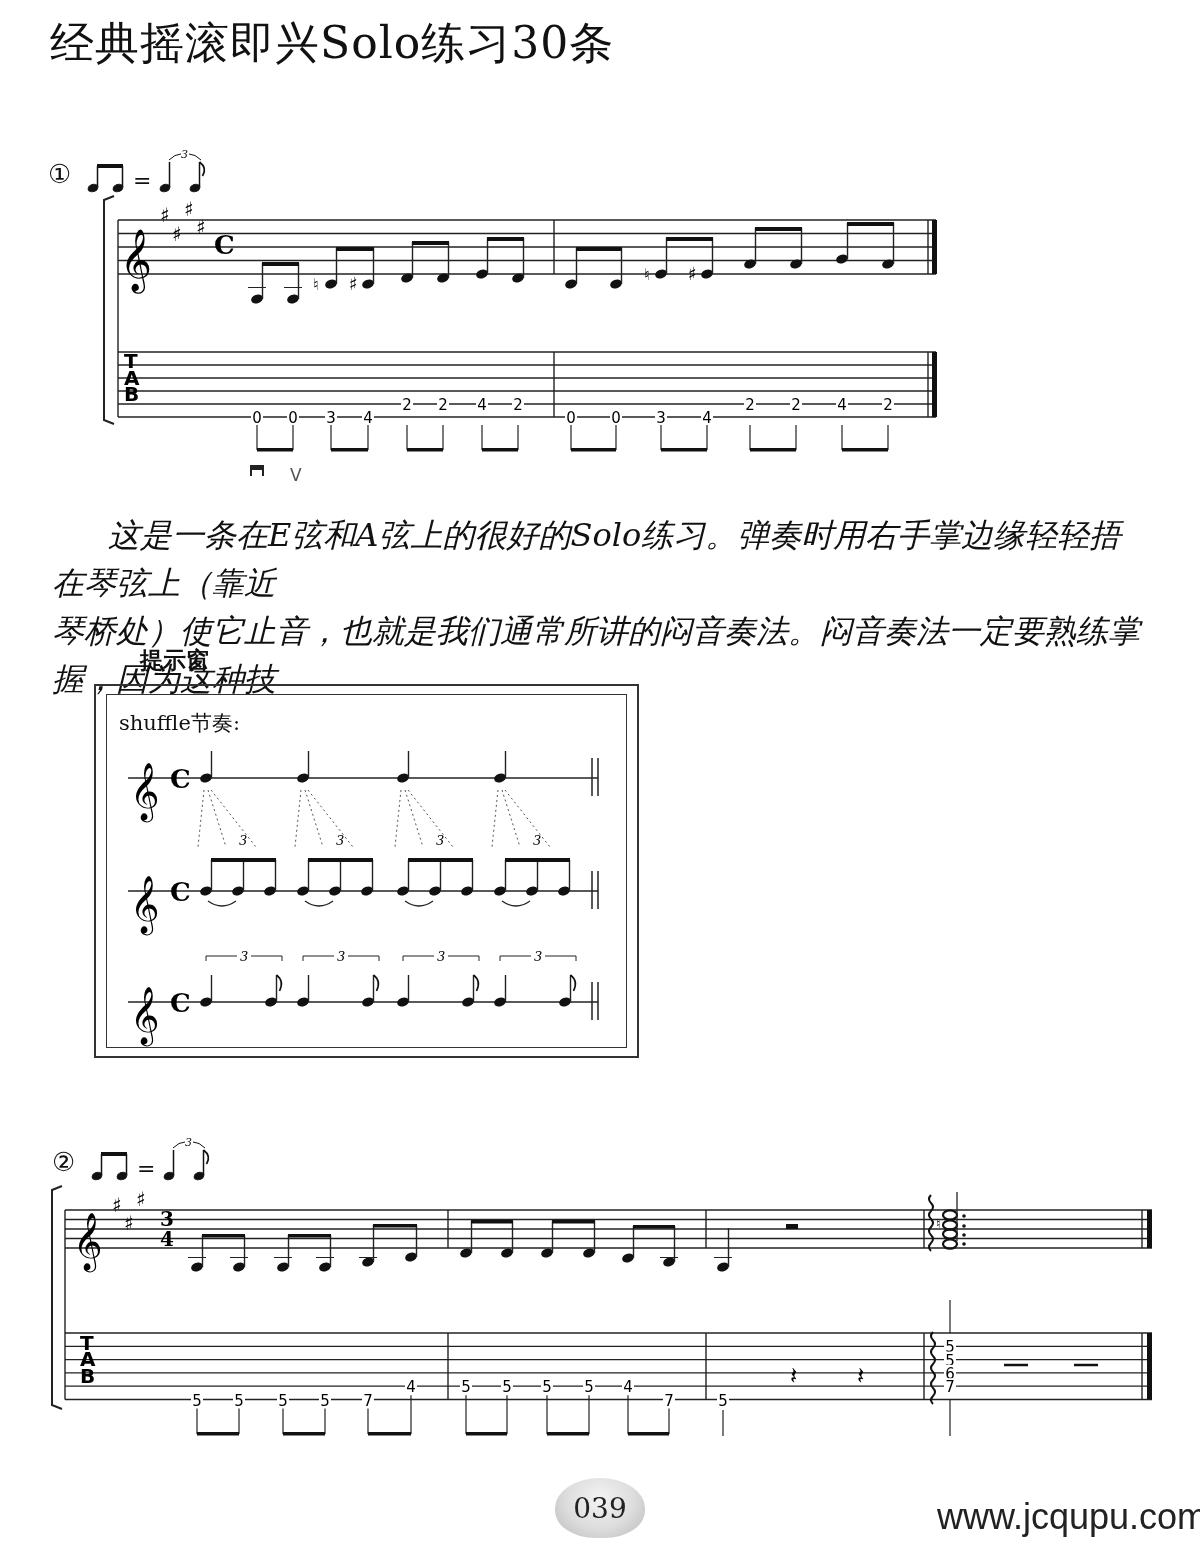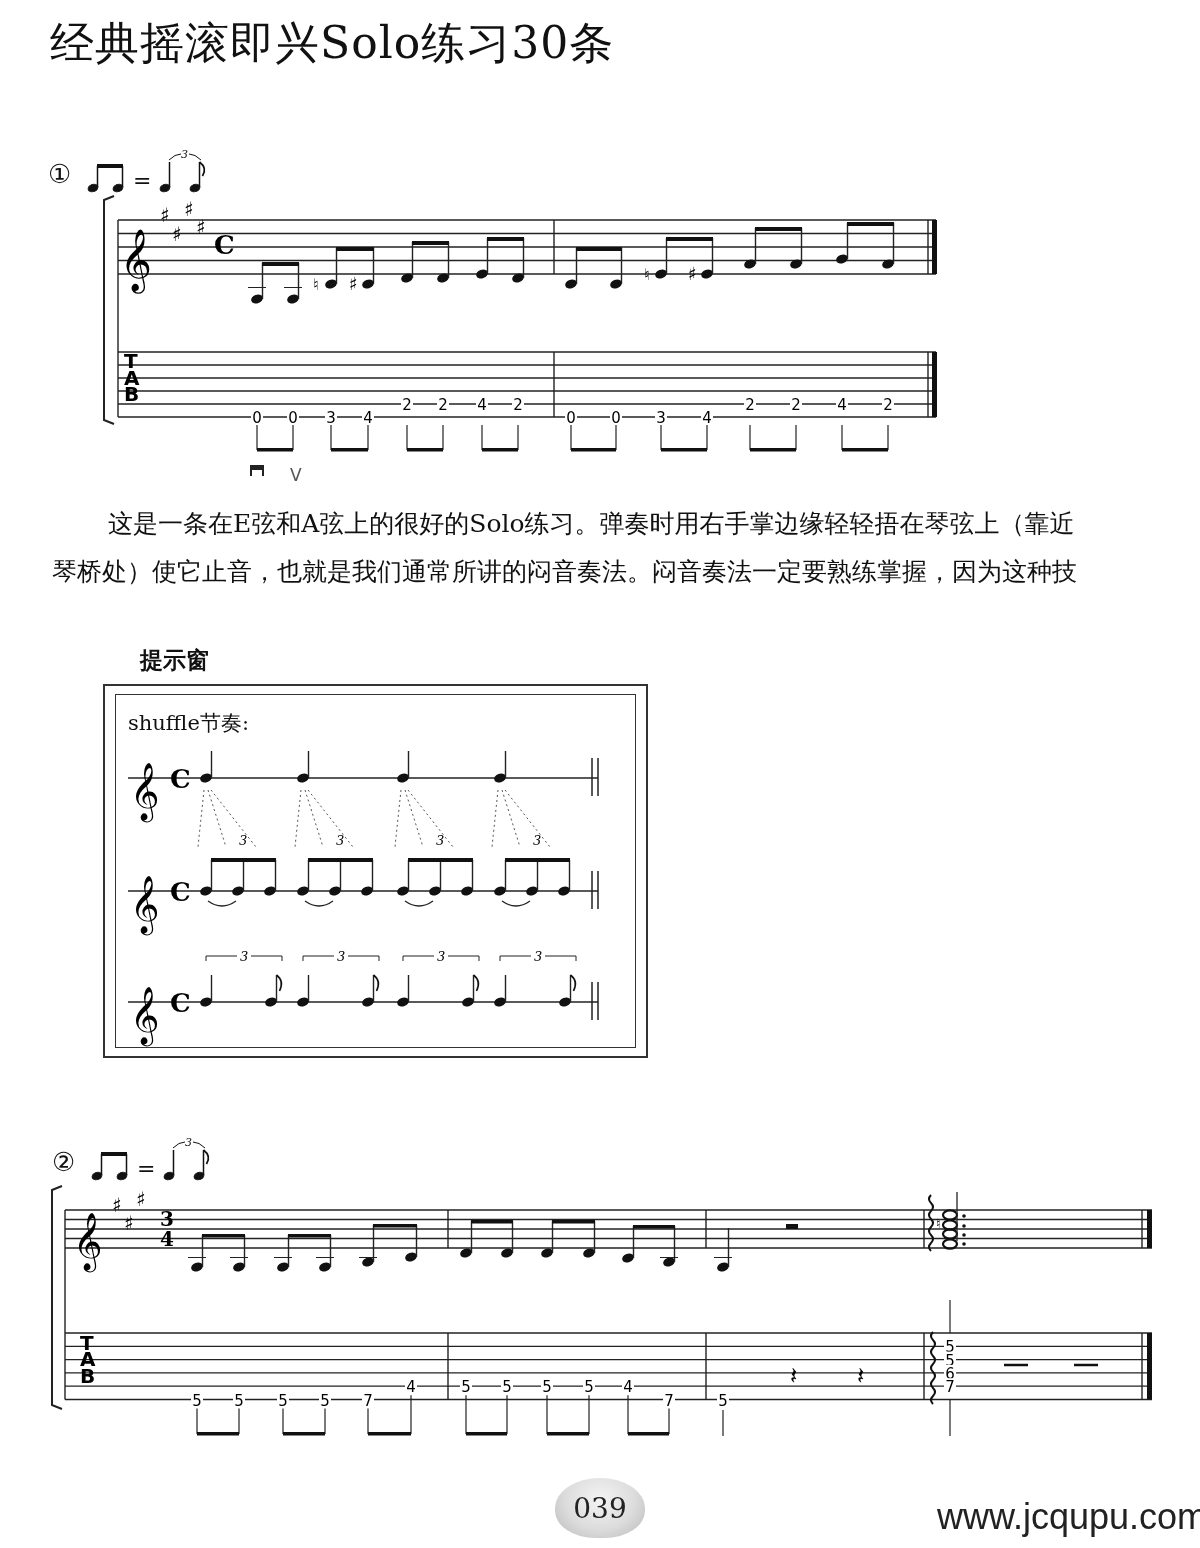--- a/index.html
+++ b/index.html
@@ -4,25 +4,25 @@
 <style>
   html, body { margin: 0; padding: 0; background: #ffffff; }
   body { width: 1200px; height: 1548px; position: relative; overflow: hidden;
          font-family: "DejaVu Serif", "Liberation Serif", serif; color: #111; }
   .page-title { position: absolute; left: 50px; top: 14px; font-size: 44px; font-weight: normal;
                 letter-spacing: 1px; font-family: "DejaVu Serif", "Liberation Serif", serif; }
   .ex-head { position: absolute; display: flex; align-items: center; gap: 14px; }
   .ex-num { font-size: 26px; font-family: "DejaVu Sans", sans-serif; }
   svg.swing-eq { display: block; }
   svg.score { position: absolute; left: 0; top: 0; }
-  .para { position: absolute; left: 52px; top: 500px; width: 1090px; font-size: 25px;
-          line-height: 48px; font-family: "DejaVu Serif", "Liberation Serif", serif; }
+  .para { position: absolute; left: 52px; top: 511px; width: 1090px; font-size: 32px;
+          line-height: 48px; font-family: "DejaVu Serif", "Liberation Serif", serif; font-style: italic; }
   .para .first { display:block; text-indent: 56px; }
   .hint-title { position: absolute; left: 108px; top: 645px; font-size: 23px; font-weight: bold; margin-left: 32px; }
-  .hint-box { position: absolute; left: 103px; top: 684px; width: 545px; height: 374px;
+  .hint-box { position: absolute; left: 94px; top: 684px; width: 545px; height: 374px;
               border: 2px solid #333; box-sizing: border-box; }
   .hint-inner { position: absolute; left: 10px; top: 8px; right: 10px; bottom: 8px;
                 border: 1.5px solid #333; }
   .hint-label { position: absolute; left: 12px; top: 14px; font-size: 21px; }
   .page-num { position: absolute; left: 555px; top: 1478px; width: 90px; height: 60px;
               border-radius: 50% 50% 45% 45%;
               background: radial-gradient(ellipse at 50% 35%, #f4f4f4 0%, #dcdcdc 55%, #b8b8b8 100%);
               display:flex; align-items:center; justify-content:center;
               font-size: 28px; font-weight: normal; font-family: "DejaVu Serif", serif; color:#222; }
   .site-url { position: absolute; left: 937px; top: 1496px; font-size: 36px;

